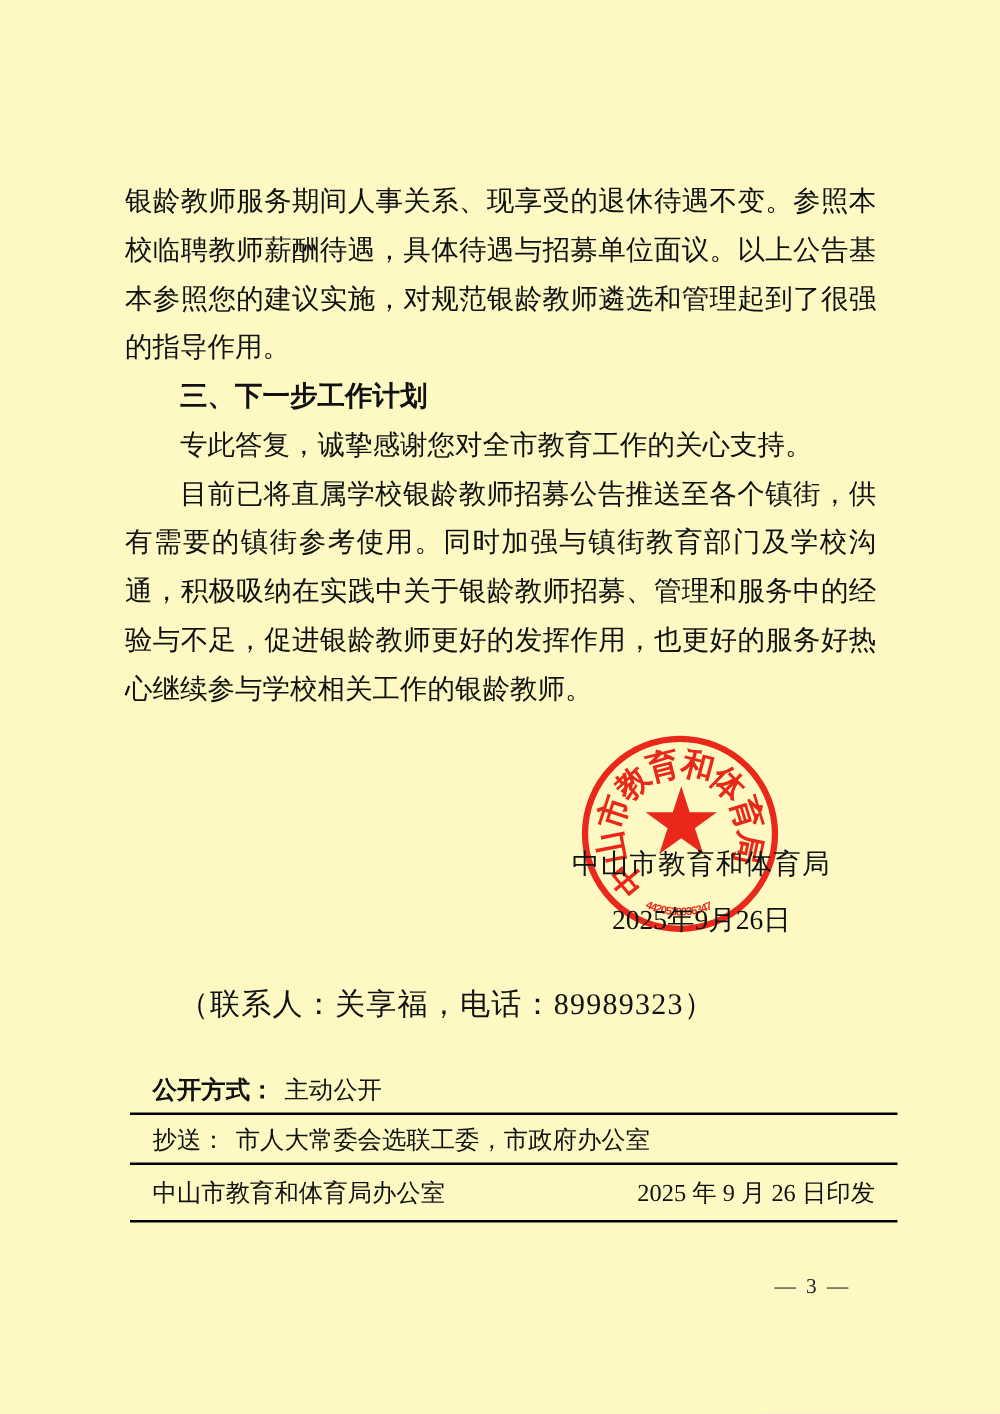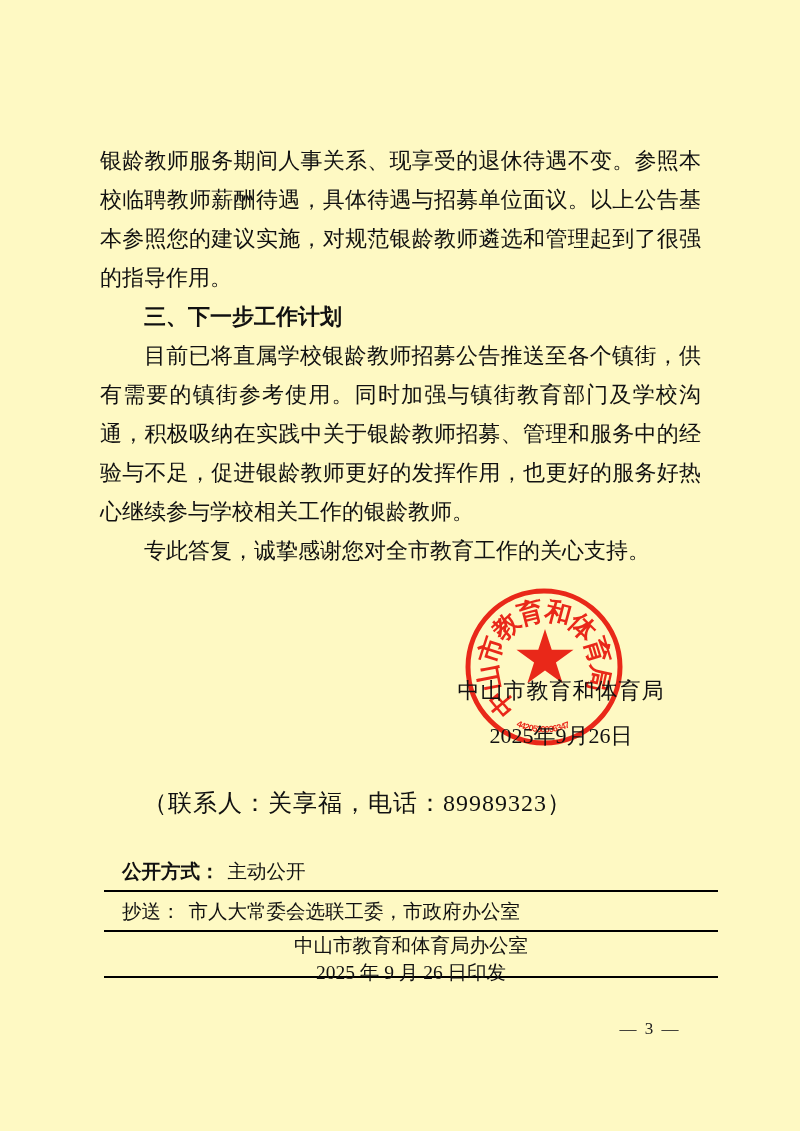--- a/index.html
+++ b/index.html
@@ -83,21 +83,21 @@
     font-size: 19.5px;
   }
   .footer-row {
     border-bottom: 2px solid #000000;
     padding: 0 18px 0 18px;
     display: flex;
     align-items: center;
   }
   .footer-row-1 { height: 39px; }
   .footer-row-2 { height: 40px; }
-  .footer-row-3 { height: 46px; justify-content: space-between; flex-direction: column; }
+  .footer-row-3 { height: 46px; justify-content: space-between; }
   .footer-label-bold { font-weight: bold; font-family: "Liberation Sans", sans-serif; }
   .footer-value { margin-left: 8px; }
   .page-number {
     position: absolute;
     left: 600px;
     top: 1019px;
     width: 100px;
     text-align: center;
     font-size: 17px;
     letter-spacing: 2px;
@@ -105,22 +105,22 @@
   }
 </style>
 </head>
 <body>
 
 <div class="page">
 
   <div class="body-text">
     <p>银龄教师服务期间人事关系、现享受的退休待遇不变。参照本校临聘教师薪酬待遇，具体待遇与招募单位面议。以上公告基本参照您的建议实施，对规范银龄教师遴选和管理起到了很强的指导作用。</p>
     <p class="section-heading">三、下一步工作计划</p>
+    <p class="para-indent">专此答复，诚挚感谢您对全市教育工作的关心支持。</p>
     <p class="para-indent">目前已将直属学校银龄教师招募公告推送至各个镇街，供有需要的镇街参考使用。同时加强与镇街教育部门及学校沟通，积极吸纳在实践中关于银龄教师招募、管理和服务中的经验与不足，促进银龄教师更好的发挥作用，也更好的服务好热心继续参与学校相关工作的银龄教师。</p>
-    <p class="para-indent">专此答复，诚挚感谢您对全市教育工作的关心支持。</p>
   </div>
 
   <svg class="seal-svg" width="170" height="170" viewBox="-85 -85 170 170">
     <g fill="#e8190d" stroke="none">
 
       <circle cx="0" cy="0" r="76" fill="none" stroke="#e8190d" stroke-width="5"></circle>
 
       <polygon transform="translate(1,-8)" points="0,-30 -6.76,-9.3 -28.53,-9.27 -10.94,3.55 -17.63,24.27 0,11.5 17.63,24.27 10.94,3.55 28.53,-9.27 6.76,-9.3"></polygon>
 
       <g text-anchor="middle">

